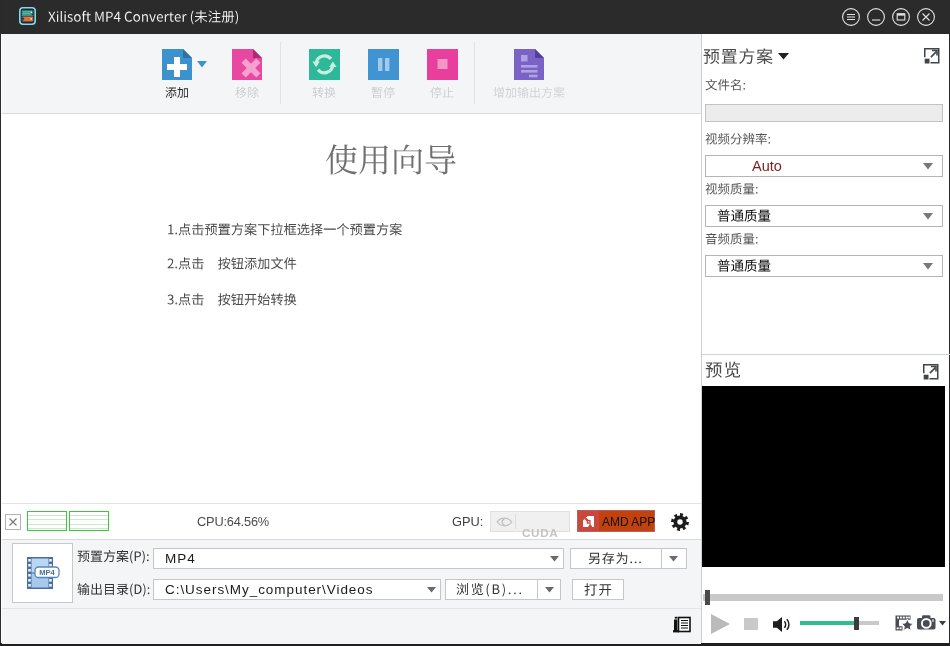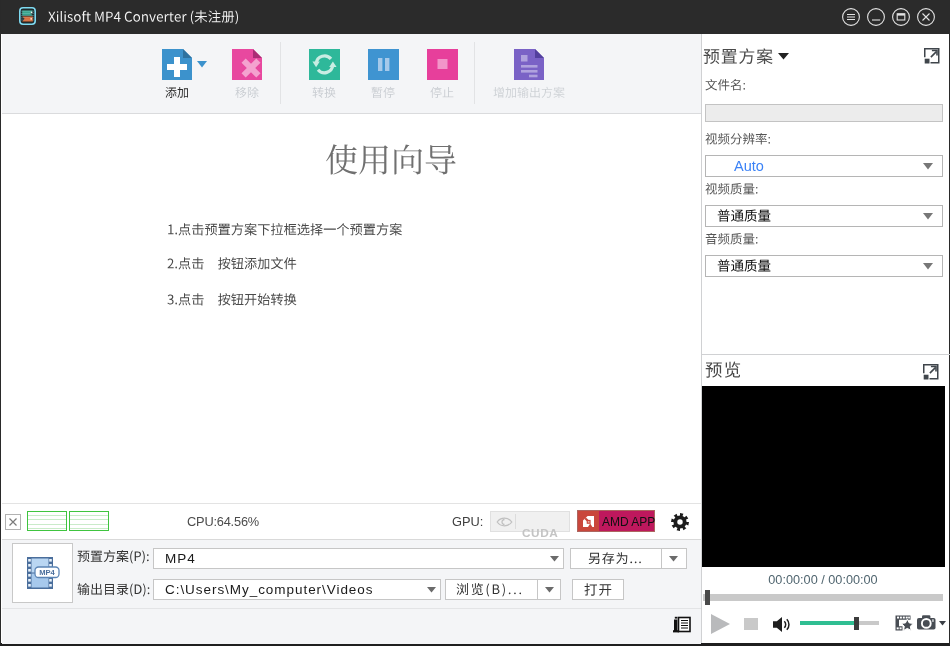--- a/index.html
+++ b/index.html
@@ -105,33 +105,33 @@
 <div style="position:absolute;left:166.0px;top:288.7px;width:129.8px;height:19.1px"><svg width="129.8" height="19.1" viewBox="0 0 129.8 19.1">
         <path fill="#4a4a4a" d="M3.5 15.5C5.2 15.5 6.6 14.5 6.6 12.7C6.6 11.4 5.7 10.5 4.5 10.3V10.2C5.6 9.8 6.3 9.1 6.3 7.9C6.3 6.3 5.1 5.5 3.4 5.5C2.3 5.5 1.5 6 0.7 6.6L1.4 7.4C1.9 6.8 2.6 6.4 3.4 6.4C4.4 6.4 5 7 5 8C5 9 4.4 9.8 2.3 9.8V10.7C4.6 10.7 5.4 11.5 5.4 12.7C5.4 13.8 4.6 14.5 3.4 14.5C2.3 14.5 1.6 14 1 13.4L0.4 14.2C1 14.8 2 15.5 3.5 15.5Z M9.2 15.5C9.6 15.5 10 15.1 10 14.6C10 14 9.6 13.6 9.2 13.6C8.7 13.6 8.3 14 8.3 14.6C8.3 15.1 8.7 15.5 9.2 15.5Z M14.1 9.2H21V11.5H14.1ZM15.5 13.6C15.7 14.5 15.8 15.6 15.8 16.2L16.8 16.1C16.8 15.5 16.6 14.4 16.4 13.5ZM18.2 13.6C18.6 14.5 19 15.6 19.1 16.2L20.1 16C19.9 15.3 19.5 14.2 19.1 13.4ZM20.9 13.5C21.6 14.4 22.3 15.5 22.6 16.3L23.5 15.9C23.2 15.1 22.5 14 21.8 13.2ZM13.3 13.3C12.9 14.2 12.2 15.3 11.5 15.9L12.4 16.4C13.2 15.7 13.8 14.5 14.3 13.5ZM13.2 8.2V12.5H22V8.2H18V6.6H23V5.6H18V4.2H17V8.2Z M26.1 11.3V15.6H34.4V16.4H35.4V11.3H34.4V14.7H31.3V10.3H36.6V9.3H31.3V7.3H35.7V6.3H31.3V4.2H30.3V6.3H26V7.3H30.3V9.3H25.1V10.3H30.3V14.7H27.2V11.3Z M60.8 10.3C60.6 11.6 60.1 12.5 59.5 13.3C58.8 12.9 58.1 12.6 57.4 12.2C57.7 11.7 58 11 58.3 10.3ZM56.1 12.5C57 13 57.9 13.5 58.8 14C57.9 14.7 56.8 15.2 55.3 15.5C55.5 15.7 55.7 16.2 55.8 16.4C57.4 16 58.7 15.4 59.7 14.5C60.8 15.2 61.8 15.9 62.5 16.4L63.2 15.6C62.5 15.1 61.5 14.5 60.4 13.8C61.1 12.9 61.6 11.8 61.9 10.3H63.3V9.4H58.7C58.9 8.8 59.2 8.1 59.3 7.5L58.3 7.3C58.2 8 57.9 8.7 57.6 9.4H55.3V10.3H57.2C56.9 11.2 56.5 11.9 56.1 12.5ZM55.7 5.9V8.5H56.6V6.8H62.1V8.5H63.1V5.9H60C59.8 5.4 59.6 4.7 59.4 4.2L58.4 4.3C58.6 4.8 58.8 5.4 58.9 5.9ZM52.9 4.2V6.9H51.2V7.8H52.9V11.1L51 11.7L51.2 12.6L52.9 12.1V15.2C52.9 15.4 52.9 15.5 52.7 15.5C52.5 15.5 52 15.5 51.4 15.5C51.5 15.7 51.6 16.1 51.7 16.4C52.5 16.4 53.1 16.3 53.4 16.2C53.8 16 53.9 15.8 53.9 15.2V11.8L55.6 11.2L55.4 10.3L53.9 10.8V7.8H55.3V6.9H53.9V4.2Z M74.9 5.8C74.8 7 74.7 8.2 74.6 9.5H72.3C72.5 8.2 72.6 6.9 72.7 5.8ZM68.6 15V16H76.5V15H75.1C75.4 12.3 75.7 8.1 75.9 4.9H75.3L69.4 4.9V5.8H71.7C71.6 6.9 71.5 8.2 71.4 9.5H69.5V10.5H71.3C71.1 12.1 70.8 13.7 70.6 15ZM74.5 10.5C74.4 12.1 74.2 13.7 74.1 15H71.6C71.8 13.8 72 12.1 72.2 10.5ZM65.9 4.2C65.5 5.6 64.9 6.8 64.1 7.7C64.3 7.9 64.6 8.4 64.7 8.6C65.1 8.1 65.6 7.4 65.9 6.7H69.1V5.7H66.3C66.5 5.3 66.7 4.9 66.8 4.5ZM64.4 10.8V11.7H66.4V14.3C66.4 15 65.9 15.4 65.7 15.6C65.9 15.8 66.1 16.1 66.2 16.3C66.4 16.1 66.8 15.8 69.1 14.4C69 14.2 68.9 13.8 68.8 13.6L67.3 14.5V11.7H69.2V10.8H67.3V9H68.8V8.1H65.1V9H66.4V10.8Z M85.6 6V9.8H81.9V9.2V6ZM77.7 9.8V10.7H80.8C80.6 12.6 79.9 14.3 77.7 15.7C78 15.9 78.3 16.2 78.5 16.4C80.9 14.9 81.6 12.8 81.8 10.7H85.6V16.4H86.6V10.7H89.5V9.8H86.6V6H89.1V5.1H78.2V6H80.9V9.2L80.9 9.8Z M96.3 11V16.4H97.2V15.8H101.2V16.3H102.1V11ZM97.2 14.9V11.9H101.2V14.9ZM95.9 9.9C96.2 9.8 96.8 9.7 101.7 9.3C101.9 9.7 102 10 102.1 10.3L103 9.8C102.6 8.8 101.7 7.3 100.8 6.1L100 6.5C100.4 7.1 100.9 7.8 101.3 8.5L97 8.8C97.9 7.6 98.8 6 99.5 4.5L98.5 4.2C97.8 5.9 96.7 7.7 96.4 8.1C96 8.6 95.8 8.9 95.5 9C95.6 9.2 95.8 9.7 95.9 9.9ZM92.9 7.9H94.4C94.2 9.5 93.9 11 93.5 12.1C93 11.8 92.5 11.4 92.1 11.1C92.3 10.2 92.6 9 92.9 7.9ZM91.1 11.5C91.7 11.9 92.4 12.5 93.1 13C92.5 14.2 91.7 15 90.7 15.6C90.9 15.7 91.2 16.1 91.3 16.3C92.3 15.7 93.1 14.9 93.8 13.7C94.3 14.2 94.7 14.6 95 15L95.6 14.2C95.3 13.8 94.8 13.3 94.2 12.8C94.8 11.3 95.2 9.4 95.3 7L94.7 6.9L94.6 6.9H93C93.2 6 93.4 5.1 93.5 4.3L92.5 4.3C92.5 5.1 92.3 6 92.1 6.9H90.8V7.9H92C91.7 9.2 91.4 10.5 91.1 11.5Z M104.5 10.9C104.6 10.8 105 10.7 105.4 10.7H106.6V12.7L103.9 13.1L104.1 14.1L106.6 13.6V16.3H107.6V13.4L109.3 13.1L109.3 12.2L107.6 12.5V10.7H108.9V9.8H107.6V7.8H106.6V9.8H105.3C105.7 8.9 106.1 7.8 106.5 6.7H108.9V5.8H106.8C106.9 5.3 107 4.9 107.1 4.4L106.1 4.2C106 4.7 105.9 5.3 105.8 5.8H104V6.7H105.6C105.3 7.8 105 8.7 104.8 9C104.6 9.6 104.4 10 104.2 10.1C104.3 10.3 104.4 10.7 104.5 10.9ZM109 8.2V9.2H111C110.7 10.1 110.4 11 110.2 11.6H114C113.5 12.3 112.9 13.1 112.4 13.8C111.9 13.5 111.5 13.2 111 12.9L110.4 13.6C111.8 14.4 113.3 15.6 114.1 16.4L114.7 15.6C114.4 15.2 113.8 14.8 113.1 14.3C114 13.2 114.9 12 115.6 11L114.9 10.7L114.7 10.7H111.5L112 9.2H116.1V8.2H112.3L112.7 6.7H115.6V5.8H112.9L113.3 4.4L112.3 4.2L111.9 5.8H109.5V6.7H111.7L111.2 8.2Z M118.8 4.2V6.9H117.2V7.8H118.8V10.8C118.1 10.9 117.5 11.1 117.1 11.2L117.3 12.2L118.8 11.7V15.2C118.8 15.3 118.7 15.4 118.5 15.4C118.4 15.4 118 15.4 117.4 15.4C117.6 15.6 117.7 16.1 117.7 16.3C118.5 16.3 119 16.3 119.3 16.1C119.6 16 119.7 15.7 119.7 15.2V11.4L121.1 11L121 10L119.7 10.5V7.8H121V6.9H119.7V4.2ZM123.7 6.2H126.4C126.1 6.7 125.7 7.2 125.4 7.6H122.6C123 7.1 123.4 6.7 123.7 6.2ZM121 11.5V12.4H124.2C123.7 13.5 122.6 14.7 120.3 15.7C120.5 15.9 120.8 16.2 120.9 16.4C123.2 15.3 124.4 14.1 125 12.9C125.8 14.4 127.2 15.7 128.8 16.3C128.9 16.1 129.2 15.7 129.4 15.5C127.8 15 126.4 13.8 125.7 12.4H129.1V11.5H128.2V7.6H126.5C127 7 127.5 6.4 127.9 5.8L127.2 5.3L127 5.4H124.2C124.4 5 124.5 4.7 124.7 4.4L123.7 4.2C123.2 5.3 122.3 6.7 121 7.8C121.3 7.9 121.6 8.2 121.7 8.5L122 8.2V11.5ZM122.9 11.5V8.4H124.7V9.7C124.7 10.3 124.6 10.9 124.5 11.5ZM127.2 11.5H125.5C125.6 10.9 125.6 10.3 125.6 9.8V8.4H127.2Z"></path>
       </svg></div>
 <div style="position:absolute;left:1px;top:503px;width:699px;height:1px;background:#e3e3e3"></div>
 <svg style="position:absolute;left:4px;top:514px" width="16" height="16" viewBox="0 0 16 16">
 <rect x="0.5" y="0.5" width="15" height="15" fill="#fff" stroke="#b2b2b2"></rect>
 <path d="M4.5 4.5l7 7M11.5 4.5l-7 7" stroke="#7a7a7a" stroke-width="1.2"></path>
 </svg>
 <div style="position:absolute;left:26px;top:511px;width:40px;height:20px;box-sizing:border-box;border:1px solid #3fc43f;background:repeating-linear-gradient(to bottom,#fff 0,#fff 3.2px,#c9ebc9 3.2px,#c9ebc9 4.2px)"></div>
 <div style="position:absolute;left:68px;top:511px;width:40px;height:20px;box-sizing:border-box;border:1px solid #3fc43f;background:repeating-linear-gradient(to bottom,#fff 0,#fff 3.2px,#c9ebc9 3.2px,#c9ebc9 4.2px)"></div>
-<div style="position:absolute;left:186px;top:513.5px;font:12.8px 'Liberation Sans',sans-serif;color:#4c4c4c;letter-spacing:-0.2px">CPU:64.56%</div>
+<div style="position:absolute;left:196px;top:513.5px;font:12.8px 'Liberation Sans',sans-serif;color:#4c4c4c;letter-spacing:-0.2px">CPU:64.56%</div>
 <div style="position:absolute;left:451px;top:513.5px;font:12.8px 'Liberation Sans',sans-serif;color:#404040">GPU:</div>
 <div style="position:absolute;left:489px;top:511px;width:80px;height:21px;box-sizing:border-box;border:1px solid #e0e0e0;background:#f0f0f0">
 <svg style="position:absolute;left:5px;top:3px" width="18" height="14" viewBox="0 0 18 14">
 <g fill="none" stroke="#c0c0c0" stroke-width="1.3">
 <path d="M8.5 3.2c-3 0-5.8 1.6-7.3 3.8 1.5 2.2 4.3 3.8 7.3 3.8s5.8-1.6 7.3-3.8c-1.5-2.2-4.3-3.8-7.3-3.8z"></path>
 <path d="M8.5 4.5a2.5 2.5 0 1 0 0 5"></path>
 </g>
       </svg>
 <div style="position:absolute;left:24px;top:2px;width:1px;height:15px;background:#dcdcdc"></div>
 <div style="position:absolute;left:31px;top:14px;font:bold 11.8px 'Liberation Sans',sans-serif;color:#c4c4c4;letter-spacing:0.6px">CUDA</div>
 </div>
-<div style="position:absolute;left:576px;top:510px;width:78px;height:22px;box-sizing:border-box;border:1px solid #ad6660;background:#be185d;white-space:nowrap">
+<div style="position:absolute;left:576px;top:510px;width:78px;height:22px;box-sizing:border-box;border:1px solid #ad6660;background:#c2410c;white-space:nowrap">
 <div style="position:absolute;left:0;top:0;width:21px;height:20px;background:#c9473c"></div>
 <svg style="position:absolute;left:3px;top:2.5px" width="15" height="15" viewBox="0 0 15 15">
 <rect x="2" y="2" width="11" height="11" fill="#fff"></rect>
 <path d="M2 2h4.6L2 6.6z" fill="#c9473c"></path>
 <path d="M4.2 4.2l3.6 3.6" stroke="#c9473c" stroke-width="2.1"></path>
 <rect x="5.7" y="5.9" width="3.9" height="3.9" fill="#c9473c"></rect>
 <rect x="6.8" y="7.0" width="1.7" height="1.7" fill="#fff" opacity="0.55"></rect>
 <path d="M7.0 13h4.4L9.2 9.6z" fill="#c9473c"></path>
 </svg>
 <div style="position:absolute;left:24px;top:3.5px;font:12px 'Liberation Sans',sans-serif;color:#111">AMD APP</div>
@@ -225,21 +225,21 @@
         <path fill="#555" d="M5.3 4.2C5.7 4.8 6.1 5.7 6.2 6.2L7.2 5.8C7.1 5.3 6.6 4.5 6.3 3.9ZM0.6 6.2V7.1H2.6C3.3 9 4.3 10.7 5.6 12C4.2 13.2 2.5 14 0.5 14.6C0.6 14.8 0.9 15.2 1 15.5C3.1 14.8 4.9 13.9 6.3 12.7C7.7 13.9 9.4 14.8 11.4 15.4C11.6 15.2 11.9 14.8 12.1 14.6C10.1 14.1 8.4 13.2 7 12C8.3 10.7 9.2 9.1 10 7.1H11.9V6.2ZM6.3 11.3C5.1 10.1 4.2 8.7 3.6 7.1H8.9C8.3 8.8 7.4 10.2 6.3 11.3Z M16.5 10.2V11.2H20.1V15.5H21V11.2H24.4V10.2H21V7.5H23.9V6.6H21V4.1H20.1V6.6H18.4C18.5 6 18.7 5.4 18.8 4.8L17.9 4.6C17.6 6.3 17.1 7.9 16.4 8.9C16.6 9 17 9.2 17.2 9.4C17.5 8.9 17.8 8.2 18.1 7.5H20.1V10.2ZM15.8 4C15.2 5.9 14.1 7.8 12.9 9C13.1 9.2 13.3 9.7 13.4 10C13.8 9.5 14.2 9 14.6 8.5V15.5H15.5V7C16 6.2 16.4 5.2 16.7 4.3Z M28.3 7.9C28.9 8.3 29.7 8.9 30.2 9.4C28.8 10.2 27.1 10.8 25.6 11.1C25.8 11.3 26 11.7 26.1 11.9C26.8 11.8 27.5 11.6 28.1 11.3V15.5H29.1V14.8H34.7V15.5H35.6V10.2H30.6C32.7 9.1 34.5 7.6 35.5 5.6L34.9 5.2L34.8 5.2H30.3C30.6 4.9 30.9 4.5 31.1 4.2L30.1 4C29.3 5.2 27.9 6.5 25.9 7.5C26.1 7.7 26.4 8 26.5 8.2C27.7 7.6 28.7 6.9 29.5 6.1H34.2C33.4 7.2 32.3 8.1 31.1 8.9C30.5 8.4 29.7 7.8 29 7.3ZM34.7 14H29.1V11.1H34.7Z M39.2 9.6C39.7 9.6 40.1 9.3 40.1 8.8C40.1 8.2 39.7 7.9 39.2 7.9C38.8 7.9 38.4 8.2 38.4 8.8C38.4 9.3 38.8 9.6 39.2 9.6ZM39.2 14.7C39.7 14.7 40.1 14.3 40.1 13.8C40.1 13.3 39.7 12.9 39.2 12.9C38.8 12.9 38.4 13.3 38.4 13.8C38.4 14.3 38.8 14.7 39.2 14.7Z"></path>
       </svg></div>
 <div style="position:absolute;left:704px;top:104px;width:238px;height:18px;box-sizing:border-box;border:1px solid #c3c3c3;background:#ececec"></div>
 <div style="position:absolute;left:704.0px;top:128.5px;width:66.0px;height:18.1px"><svg width="66.0" height="18.1" viewBox="0 0 66.0 18.1">
         <path fill="#555" d="M5.6 4.6V11.3H6.5V5.4H10.4V11.3H11.3V4.6ZM1.9 4.4C2.4 4.9 2.9 5.6 3.1 6.1L3.9 5.6C3.6 5.2 3.1 4.5 2.6 4ZM8 6.4V8.8C8 10.8 7.6 13.2 4.4 14.8C4.6 15 4.9 15.3 5 15.5C6.9 14.5 7.9 13.2 8.4 11.8V14.2C8.4 15.1 8.7 15.3 9.6 15.3H10.7C11.8 15.3 11.9 14.8 12.1 12.8C11.8 12.8 11.5 12.7 11.3 12.5C11.2 14.3 11.2 14.6 10.7 14.6H9.7C9.4 14.6 9.3 14.5 9.3 14.2V11.1H8.6C8.8 10.3 8.9 9.5 8.9 8.8V6.4ZM0.8 6.2V7H3.8C3.1 8.6 1.8 10.2 0.5 11C0.6 11.2 0.9 11.7 0.9 11.9C1.4 11.6 1.9 11.1 2.4 10.6V15.5H3.3V10.1C3.7 10.7 4.2 11.4 4.5 11.8L5.1 11C4.9 10.7 4 9.7 3.5 9.2C4.1 8.4 4.6 7.4 5 6.4L4.5 6.1L4.3 6.2Z M21.3 8.2C21.2 12.6 21.1 14.1 18.1 14.9C18.2 15 18.5 15.3 18.5 15.5C21.8 14.6 22 12.9 22.1 8.2ZM21.6 13.4C22.4 14.1 23.5 15 24 15.5L24.6 14.9C24.1 14.4 23 13.5 22.1 12.9ZM17.9 9.7C17.2 12.3 15.8 14 13.1 14.8C13.3 15 13.5 15.3 13.6 15.5C16.4 14.5 18 12.7 18.7 9.9ZM14.2 9.5C13.9 10.5 13.5 11.4 13 12C13.2 12.1 13.5 12.3 13.7 12.5C14.2 11.8 14.7 10.7 14.9 9.7ZM19.3 6.9V12.8H20.1V7.6H23.2V12.8H24V6.9H21.8L22.3 5.6H24.4V4.7H19V5.6H21.4C21.2 6 21.1 6.5 20.9 6.9ZM13.9 5.1V7.9H13V8.7H15.6V12.5H16.4V8.7H18.8V7.9H16.7V6.3H18.5V5.5H16.7V4H15.8V7.9H14.7V5.1Z M33.4 4.2 32.5 4.6C33.4 6.4 34.9 8.5 36.2 9.6C36.4 9.3 36.8 9 37 8.8C35.7 7.8 34.2 5.9 33.4 4.2ZM29.1 4.2C28.3 6.2 27.1 7.9 25.6 9C25.8 9.1 26.2 9.5 26.4 9.7C26.7 9.4 27 9.1 27.3 8.8V9.6H29.8C29.5 11.8 28.8 13.8 25.8 14.7C26 14.9 26.3 15.3 26.4 15.5C29.6 14.4 30.4 12.1 30.7 9.6H34.1C34 12.8 33.8 14 33.5 14.3C33.4 14.4 33.2 14.5 33 14.5C32.7 14.5 31.9 14.5 31.1 14.4C31.3 14.7 31.4 15.1 31.4 15.3C32.2 15.4 33 15.4 33.4 15.4C33.8 15.3 34.1 15.2 34.4 14.9C34.8 14.4 35 13 35.1 9.2C35.1 9.1 35.1 8.7 35.1 8.7H27.4C28.5 7.6 29.4 6.1 30.1 4.5Z M42.7 6.5C42.7 7.8 42.5 9.4 42.2 10.4L42.9 10.6C43.3 9.5 43.4 7.9 43.4 6.6ZM44 4.1V8.8C44 11 43.8 13.2 41.8 14.8C42 15 42.2 15.3 42.4 15.5C44.6 13.7 44.9 11.3 44.9 8.8V4.1ZM38.6 6.8C38.9 7.5 39 8.3 39 8.9L39.8 8.8C39.7 8.2 39.5 7.3 39.3 6.7ZM45.7 6.8C45.9 7.5 46.1 8.4 46.1 8.9L46.9 8.8C46.8 8.2 46.6 7.3 46.4 6.7ZM39.2 4.3C39.4 4.7 39.7 5.2 39.8 5.7H38.2V6.5H42.1V5.7H40.8C40.6 5.2 40.3 4.6 40 4.1ZM38.2 11.2V12H39.7C39.6 13 39.3 14.2 38.2 14.9C38.4 15 38.7 15.3 38.8 15.5C40.1 14.6 40.5 13.2 40.5 12H42.1V11.2H40.6V9.8H42.2V8.9H41.1C41.4 8.3 41.6 7.5 41.8 6.8L41 6.6C40.9 7.3 40.6 8.3 40.4 8.9H38V9.8H39.7V11.2ZM46.4 4.2C46.6 4.7 46.9 5.2 47 5.7H45.3V6.4H49.3V5.7H48C47.8 5.2 47.5 4.5 47.2 4ZM45.3 11.6V12.4H46.9V15.5H47.8V12.4H49.3V11.6H47.8V9.8H49.5V9H48.3C48.5 8.3 48.8 7.5 49 6.8L48.2 6.6C48.1 7.3 47.8 8.3 47.6 9H45.1V9.8H46.9V11.6Z M60.4 6.5C59.9 7 59.1 7.6 58.6 8.1L59.3 8.5C59.9 8.1 60.6 7.5 61.1 6.9ZM50.7 10.3 51.2 11C52 10.6 53 10.1 54 9.6L53.8 8.9C52.7 9.4 51.5 10 50.7 10.3ZM51.1 7C51.7 7.4 52.6 8.1 53 8.5L53.6 7.9C53.2 7.5 52.4 6.9 51.7 6.5ZM58.5 9.4C59.3 9.9 60.4 10.7 60.9 11.2L61.6 10.6C61.1 10.1 60 9.4 59.1 8.9ZM50.6 12V12.8H55.8V15.5H56.8V12.8H61.9V12H56.8V10.9H55.8V12ZM55.4 4.1C55.6 4.4 55.9 4.8 56 5.1H50.9V6H55.5C55.1 6.6 54.7 7.1 54.5 7.3C54.3 7.5 54.1 7.6 54 7.7C54 7.9 54.2 8.3 54.2 8.5C54.4 8.4 54.7 8.3 56.1 8.2C55.5 8.8 55 9.3 54.7 9.5C54.3 9.9 54 10.1 53.7 10.1C53.8 10.4 53.9 10.8 54 10.9C54.2 10.8 54.7 10.8 58 10.4C58.1 10.7 58.2 10.9 58.3 11.1L59 10.8C58.8 10.2 58.1 9.3 57.6 8.7L56.9 9C57.1 9.2 57.3 9.5 57.5 9.8L55.3 9.9C56.4 9.1 57.5 8 58.5 6.8L57.7 6.4C57.5 6.7 57.2 7.1 56.9 7.4L55.3 7.5C55.7 7.1 56.1 6.5 56.5 6H61.8V5.1H57.1C56.9 4.8 56.6 4.3 56.4 3.9Z M64.2 9.6C64.7 9.6 65.1 9.3 65.1 8.8C65.1 8.2 64.7 7.9 64.2 7.9C63.8 7.9 63.4 8.2 63.4 8.8C63.4 9.3 63.8 9.6 64.2 9.6ZM64.2 14.7C64.7 14.7 65.1 14.3 65.1 13.8C65.1 13.3 64.7 12.9 64.2 12.9C63.8 12.9 63.4 13.3 63.4 13.8C63.4 14.3 63.8 14.7 64.2 14.7Z"></path>
       </svg></div>
 <div style="position:absolute;left:704px;top:155px;width:238px;height:22px;box-sizing:border-box;border:1px solid #b5b5b5;background:#fff"></div>
 <svg style="position:absolute;left:922px;top:163px" width="10" height="7" viewBox="0 0 10 7">
       <path d="M0 0h10L5 6.5z" fill="#777"></path>
     </svg>
-<div style="position:absolute;left:733px;top:158px;font:14.5px 'Liberation Sans',sans-serif;color:#3b82f6">Auto</div>
+<div style="position:absolute;left:751px;top:158px;font:14.5px 'Liberation Sans',sans-serif;color:#7f1d1d">Auto</div>
 <div style="position:absolute;left:704.0px;top:178.5px;width:53.5px;height:18.1px"><svg width="53.5" height="18.1" viewBox="0 0 53.5 18.1">
         <path fill="#555" d="M5.6 4.6V11.3H6.5V5.4H10.4V11.3H11.3V4.6ZM1.9 4.4C2.4 4.9 2.9 5.6 3.1 6.1L3.9 5.6C3.6 5.2 3.1 4.5 2.6 4ZM8 6.4V8.8C8 10.8 7.6 13.2 4.4 14.8C4.6 15 4.9 15.3 5 15.5C6.9 14.5 7.9 13.2 8.4 11.8V14.2C8.4 15.1 8.7 15.3 9.6 15.3H10.7C11.8 15.3 11.9 14.8 12.1 12.8C11.8 12.8 11.5 12.7 11.3 12.5C11.2 14.3 11.2 14.6 10.7 14.6H9.7C9.4 14.6 9.3 14.5 9.3 14.2V11.1H8.6C8.8 10.3 8.9 9.5 8.9 8.8V6.4ZM0.8 6.2V7H3.8C3.1 8.6 1.8 10.2 0.5 11C0.6 11.2 0.9 11.7 0.9 11.9C1.4 11.6 1.9 11.1 2.4 10.6V15.5H3.3V10.1C3.7 10.7 4.2 11.4 4.5 11.8L5.1 11C4.9 10.7 4 9.7 3.5 9.2C4.1 8.4 4.6 7.4 5 6.4L4.5 6.1L4.3 6.2Z M21.3 8.2C21.2 12.6 21.1 14.1 18.1 14.9C18.2 15 18.5 15.3 18.5 15.5C21.8 14.6 22 12.9 22.1 8.2ZM21.6 13.4C22.4 14.1 23.5 15 24 15.5L24.6 14.9C24.1 14.4 23 13.5 22.1 12.9ZM17.9 9.7C17.2 12.3 15.8 14 13.1 14.8C13.3 15 13.5 15.3 13.6 15.5C16.4 14.5 18 12.7 18.7 9.9ZM14.2 9.5C13.9 10.5 13.5 11.4 13 12C13.2 12.1 13.5 12.3 13.7 12.5C14.2 11.8 14.7 10.7 14.9 9.7ZM19.3 6.9V12.8H20.1V7.6H23.2V12.8H24V6.9H21.8L22.3 5.6H24.4V4.7H19V5.6H21.4C21.2 6 21.1 6.5 20.9 6.9ZM13.9 5.1V7.9H13V8.7H15.6V12.5H16.4V8.7H18.8V7.9H16.7V6.3H18.5V5.5H16.7V4H15.8V7.9H14.7V5.1Z M32.4 13.6C33.7 14.1 35.3 14.9 36.1 15.4L36.8 14.8C35.9 14.3 34.3 13.5 33.1 13.1ZM31.8 10.1V11.3C31.8 12.3 31.5 13.8 27.6 14.8C27.9 14.9 28.1 15.3 28.3 15.5C32.3 14.3 32.7 12.6 32.7 11.3V10.1ZM28.6 8.8V13.1H29.6V9.6H35V13.1H35.9V8.8H32.3L32.5 7.5H36.9V6.7H32.6L32.7 5.3C34 5.2 35.2 5 36.1 4.8L35.4 4.1C33.4 4.5 29.8 4.8 26.8 4.9V8.4C26.8 10.3 26.6 13 25.4 14.9C25.7 15 26.1 15.2 26.3 15.3C27.5 13.4 27.7 10.4 27.7 8.4V7.5H31.6L31.4 8.8ZM31.6 6.7H27.7V5.7C29 5.7 30.4 5.5 31.7 5.4Z M40.6 6.2H46.8V6.9H40.6ZM40.6 5H46.8V5.6H40.6ZM39.7 4.4V7.4H47.8V4.4ZM38.1 8V8.7H49.4V8ZM40.4 11.1H43.3V11.8H40.4ZM44.2 11.1H47.2V11.8H44.2ZM40.4 9.8H43.3V10.5H40.4ZM44.2 9.8H47.2V10.5H44.2ZM38.1 14.5V15.2H49.4V14.5H44.2V13.7H48.4V13.1H44.2V12.4H48.1V9.2H39.5V12.4H43.3V13.1H39.1V13.7H43.3V14.5Z M51.7 9.6C52.2 9.6 52.6 9.3 52.6 8.8C52.6 8.2 52.2 7.9 51.7 7.9C51.3 7.9 50.9 8.2 50.9 8.8C50.9 9.3 51.3 9.6 51.7 9.6ZM51.7 14.7C52.2 14.7 52.6 14.3 52.6 13.8C52.6 13.3 52.2 12.9 51.7 12.9C51.3 12.9 50.9 13.3 50.9 13.8C50.9 14.3 51.3 14.7 51.7 14.7Z"></path>
       </svg></div>
 <div style="position:absolute;left:704px;top:205px;width:238px;height:22px;box-sizing:border-box;border:1px solid #b5b5b5;background:#fff"></div>
 <svg style="position:absolute;left:922px;top:213px" width="10" height="7" viewBox="0 0 10 7">
       <path d="M0 0h10L5 6.5z" fill="#777"></path>
     </svg>
 <div style="position:absolute;left:716.0px;top:205.3px;width:54.0px;height:19.5px"><svg width="54.0" height="19.5" viewBox="0 0 54.0 19.5">
         <path fill="#111" d="M2.1 7.3C2.5 7.9 3 8.8 3.1 9.3L4 9C3.8 8.4 3.4 7.6 2.9 7ZM10.5 6.9C10.2 7.6 9.7 8.5 9.4 9.1L10.2 9.3C10.5 8.8 11 8 11.4 7.2ZM9.3 4.3C9.1 4.8 8.7 5.5 8.4 6H4.5L5 5.7C4.8 5.3 4.4 4.7 4 4.3L3.2 4.6C3.5 5 3.8 5.5 4 6H1.5V6.8H4.9V9.5H0.7V10.3H12.8V9.5H8.5V6.8H12.2V6H9.5C9.7 5.6 10.1 5.1 10.3 4.6ZM5.9 6.8H7.6V9.5H5.9ZM3.5 14.1H10V15.4H3.5ZM3.5 13.3V12H10V13.3ZM2.6 11.2V16.7H3.5V16.3H10V16.7H11V11.2Z M14.4 5.4C15.2 6.1 16.2 7.1 16.7 7.8L17.4 7.1C16.9 6.5 15.9 5.5 15.1 4.9ZM17 9.4H14.1V10.3H16V14.2C15.4 14.4 14.7 15 14 15.8L14.7 16.6C15.3 15.7 16 14.9 16.5 14.9C16.8 14.9 17.2 15.4 17.8 15.7C18.7 16.3 19.9 16.4 21.5 16.4C23 16.4 25.4 16.4 26.3 16.3C26.3 16 26.5 15.6 26.6 15.3C25.2 15.4 23.1 15.6 21.5 15.6C20 15.6 18.9 15.5 18 14.9C17.5 14.6 17.2 14.4 17 14.2ZM18.4 4.8V5.6H24.1C23.6 6 22.9 6.5 22.2 6.8C21.5 6.5 20.8 6.2 20.2 6L19.6 6.6C20.4 6.9 21.4 7.3 22.2 7.7H18.4V14.7H19.4V12.5H21.6V14.6H22.6V12.5H24.9V13.7C24.9 13.9 24.9 13.9 24.7 13.9C24.5 13.9 23.9 13.9 23.3 13.9C23.4 14.1 23.5 14.5 23.6 14.7C24.5 14.7 25.1 14.7 25.4 14.6C25.8 14.4 25.9 14.2 25.9 13.7V7.7H24.1C23.8 7.5 23.5 7.4 23.1 7.2C24.1 6.7 25.2 6 25.9 5.3L25.2 4.8L25 4.8ZM24.9 8.5V9.7H22.6V8.5ZM19.4 10.4H21.6V11.7H19.4ZM19.4 9.7V8.5H21.6V9.7ZM24.9 10.4V11.7H22.6V10.4Z M35 14.7C36.4 15.2 38.1 16.1 39 16.7L39.7 16C38.8 15.4 37.1 14.6 35.7 14.1ZM34.3 11V12.2C34.3 13.3 34 14.8 29.9 15.9C30.1 16.1 30.4 16.5 30.5 16.7C34.9 15.4 35.4 13.6 35.4 12.2V11ZM30.9 9.4V14.1H31.9V10.4H37.7V14.2H38.8V9.4H34.9L35.1 8.1H39.8V7.2H35.2L35.4 5.8C36.7 5.6 38 5.4 39 5.2L38.2 4.4C36.1 4.9 32.2 5.2 28.9 5.3V9.1C28.9 11.2 28.8 14 27.5 16.1C27.7 16.2 28.2 16.4 28.4 16.6C29.7 14.5 29.9 11.3 29.9 9.1V8.1H34.1L33.9 9.4ZM34.2 7.2H29.9V6.2C31.3 6.1 32.8 6 34.3 5.9Z M43.9 6.7H50.6V7.4H43.9ZM43.9 5.4H50.6V6.1H43.9ZM42.9 4.8V8H51.6V4.8ZM41.2 8.6V9.4H53.3V8.6ZM43.6 12H46.7V12.8H43.6ZM47.7 12H51V12.8H47.7ZM43.6 10.6H46.7V11.4H43.6ZM47.7 10.6H51V11.4H47.7ZM41.1 15.6V16.4H53.4V15.6H47.7V14.8H52.3V14.1H47.7V13.4H52V10H42.6V13.4H46.7V14.1H42.3V14.8H46.7V15.6Z"></path>
       </svg></div>
@@ -257,21 +257,20 @@
 <div style="position:absolute;left:703.5px;top:355.7px;width:37.4px;height:25.3px"><svg width="37.4" height="25.3" viewBox="0 0 37.4 25.3">
         <path fill="#4a4a4a" d="M11.7 11.6V15.1C11.7 16.9 11.3 19.3 7.2 20.7C7.5 20.9 7.8 21.4 8 21.6C12.4 20 13 17.4 13 15.2V11.6ZM12.7 18.8C13.8 19.6 15.2 20.9 15.9 21.7L16.8 20.8C16.1 20 14.6 18.8 13.6 18ZM1.5 9.7C2.6 10.4 4 11.3 4.9 12.1H0.7V13.2H3.6V20.1C3.6 20.4 3.5 20.4 3.2 20.4C3 20.4 2.2 20.4 1.3 20.4C1.5 20.8 1.6 21.3 1.7 21.7C2.9 21.7 3.7 21.6 4.2 21.4C4.7 21.2 4.8 20.9 4.8 20.2V13.2H6.7C6.4 14.2 6 15.2 5.7 15.8L6.7 16.1C7.2 15.1 7.7 13.6 8.2 12.2L7.4 12L7.2 12.1H6L6.3 11.6C5.9 11.3 5.4 10.9 4.7 10.5C5.8 9.5 6.9 8.2 7.6 6.9L6.8 6.4L6.6 6.4H1V7.6H5.7C5.2 8.4 4.5 9.3 3.8 9.8L2.3 8.8ZM8.8 9.3V17.6H10V10.5H14.8V17.6H16.1V9.3H12.7L13.3 7.6H16.8V6.4H8.1V7.6H11.8C11.7 8.1 11.6 8.8 11.4 9.3Z M30 9.3C30.9 10.2 31.9 11.4 32.3 12.2L33.5 11.6C33 10.8 32 9.7 31.1 8.9ZM20.7 6.6V11.5H22V6.6ZM24.4 5.8V12.1H25.6V5.8ZM27.9 17.1V19.8C27.9 21.1 28.4 21.5 30.1 21.5C30.5 21.5 32.8 21.5 33.2 21.5C34.6 21.5 34.9 21 35.1 19C34.7 18.9 34.2 18.7 33.9 18.5C33.9 20.1 33.8 20.3 33 20.3C32.5 20.3 30.6 20.3 30.2 20.3C29.4 20.3 29.3 20.3 29.3 19.8V17.1ZM26.7 14.6V16C26.7 17.4 26.2 19.3 19.9 20.7C20.2 20.9 20.5 21.4 20.7 21.7C27.3 20.2 28.1 17.8 28.1 16V14.6ZM22.1 12.6V18.2H23.4V13.8H31.7V18.1H33V12.6ZM29 5.6C28.5 7.5 27.7 9.5 26.6 10.8C26.9 11 27.5 11.3 27.7 11.5C28.3 10.7 28.9 9.7 29.3 8.6H35.1V7.4H29.8C29.9 6.9 30.1 6.4 30.2 5.8Z"></path>
       </svg></div>
 <svg style="position:absolute;left:922px;top:364px" width="16" height="16" viewBox="0 0 16 16">
 <path d="M0.75 9.3V0.75H14.75V14.75H6.5" fill="none" stroke="#3f454b" stroke-width="1.5"></path>
 <path d="M6.9 9.1L12.4 3.6" stroke="#3f454b" stroke-width="1.6"></path>
 <path d="M7.9 2.5h5.1v5.1" fill="none" stroke="#3f454b" stroke-width="1.6"></path>
 <rect x="0.7" y="10.7" width="4.8" height="4.8" fill="#3f454b"></rect>
 </svg>
 <div style="position:absolute;left:701px;top:386px;width:243px;height:181px;background:#000"></div>
-<div style="position:absolute;left:702px;top:572.8px;width:240px;text-align:center;font:12.7px 'Liberation Sans',sans-serif;color:#50656f">00:00:00 / 00:00:00</div>
 <div style="position:absolute;left:702px;top:594px;width:240px;height:7px;background:#c9c9c9"></div>
 <div style="position:absolute;left:703.5px;top:590px;width:5.5px;height:15px;background:#4a4a4a"></div>
 <svg style="position:absolute;left:710px;top:613.5px" width="19" height="20" viewBox="0 0 19 20">
       <path d="M0 0L19 10L0 20z" fill="#b9babc"></path>
     </svg>
 <div style="position:absolute;left:743px;top:618px;width:13.5px;height:12px;background:#c9c9c9"></div>
 <svg style="position:absolute;left:772px;top:616.5px" width="20" height="15" viewBox="0 0 20 15">
 <path d="M0 4.2h3.8L9 0v15L3.8 10.8H0z" fill="#1e1e1e"></path>
 <path d="M11.3 4.2a4.6 4.6 0 0 1 0 6.6M13.8 2.2a7.6 7.6 0 0 1 0 10.6" fill="none" stroke="#1e1e1e" stroke-width="1.5"></path>
 </svg>

